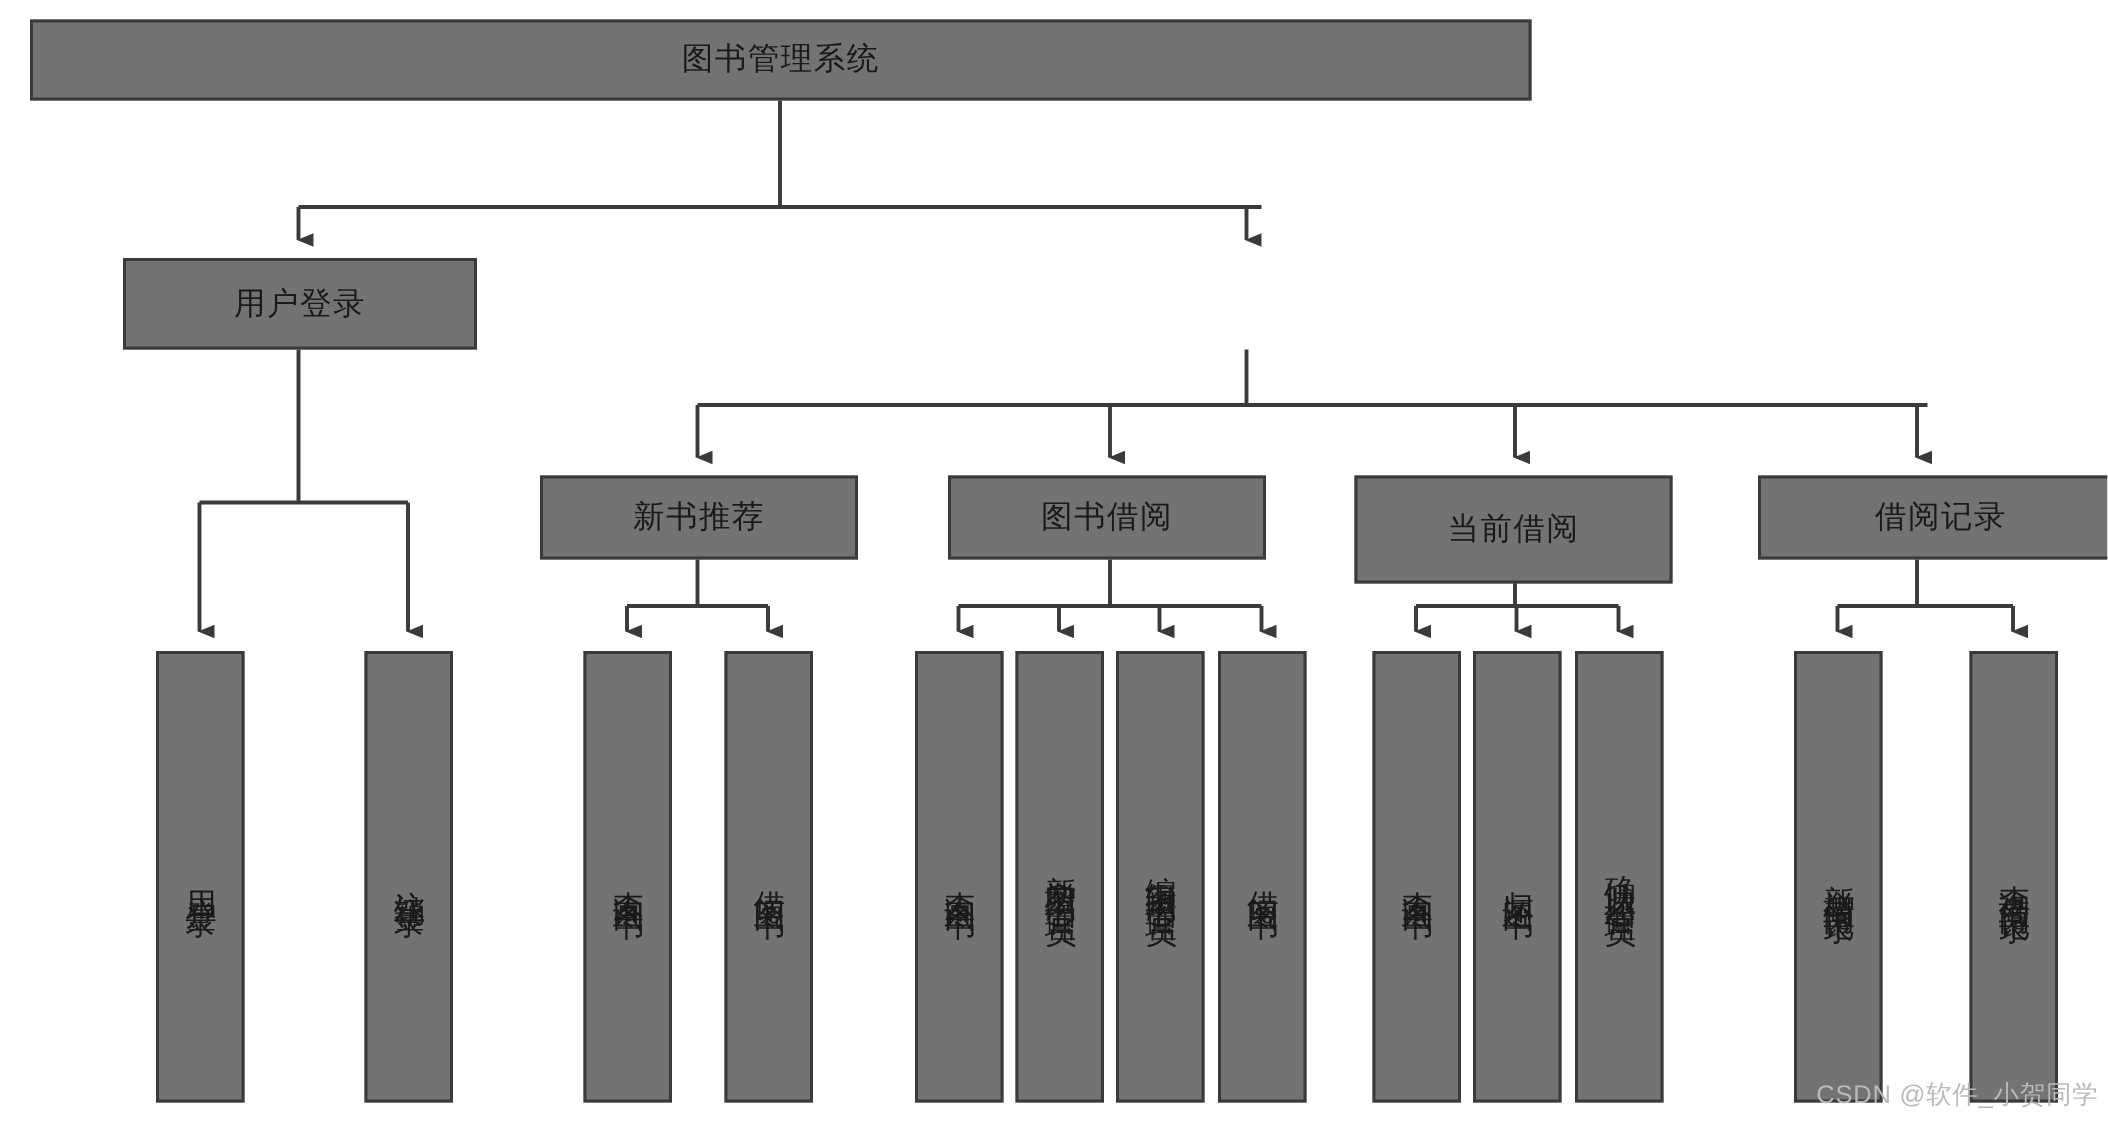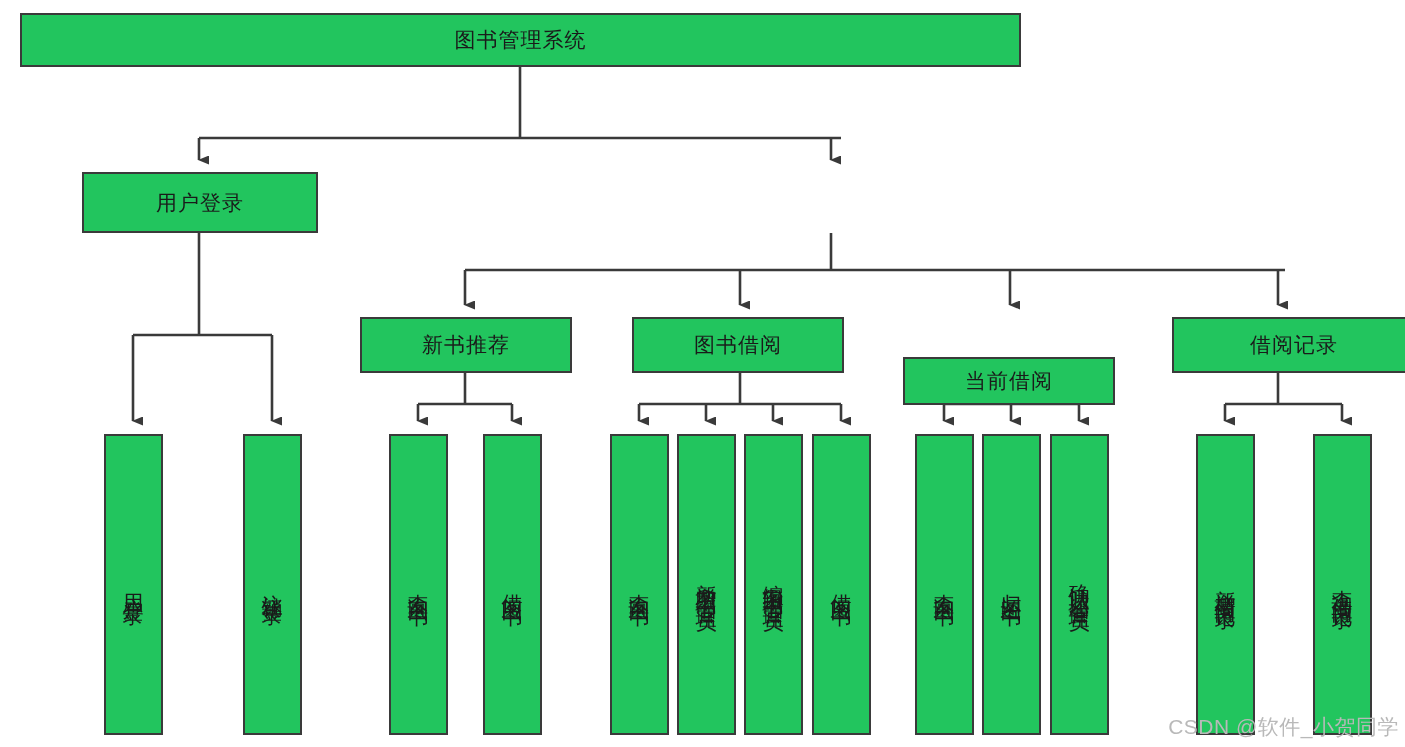--- a/index.html
+++ b/index.html
@@ -20,21 +20,21 @@
   svg#connector-layer {
     position: absolute;
     left: 0;
     top: 0;
     width: 1405px;
     height: 747px;
   }
   .node-box {
     position: absolute;
     box-sizing: border-box;
-    background: #22c55e;
+    background: #737373;
     border: 2.5px solid #3a3a3a;
     display: flex;
     align-items: center;
     justify-content: center;
     color: #1a1a1a;
   }
   .node-h .node-label {
     font-size: 21px;
     line-height: 1.1;
     letter-spacing: 1px;
@@ -50,21 +50,21 @@
     font-size: 21px;
     letter-spacing: 4px;
     line-height: 1;
     white-space: nowrap;
     text-align: center;
   }
   .watermark {
     position: absolute;
     right: 6px;
     bottom: 6px;
-    font-size: 21px;
+    font-size: 17px;
     color: #b9b9b9;
     white-space: nowrap;
     letter-spacing: 0.5px;
   }
 </style>
 </head>
 <body>
 
 <div id="diagram-root">
 
@@ -142,21 +142,21 @@
 
 
   <div class="node-box node-h" style="left:360px; top:317px; width:212px; height:56px;">
     <span class="node-label">新书推荐</span>
   </div>
 
   <div class="node-box node-h" style="left:632px; top:317px; width:212px; height:56px;">
     <span class="node-label">图书借阅</span>
   </div>
 
-  <div class="node-box node-h" style="left:903px; top:317px; width:212px; height:48px;margin-top:40px;">
+  <div class="node-box node-h" style="left:903px; top:317px; width:212px; height:72px;">
     <span class="node-label">当前借阅</span>
   </div>
 
   <div class="node-box node-h" style="left:1172px; top:317px; width:244px; height:56px;">
     <span class="node-label">借阅记录</span>
   </div>
 
   <div class="node-box node-v" style="left:104px; top:434px; width:59px; height:301px;">
     <span class="node-label">用户登录</span>
   </div>

